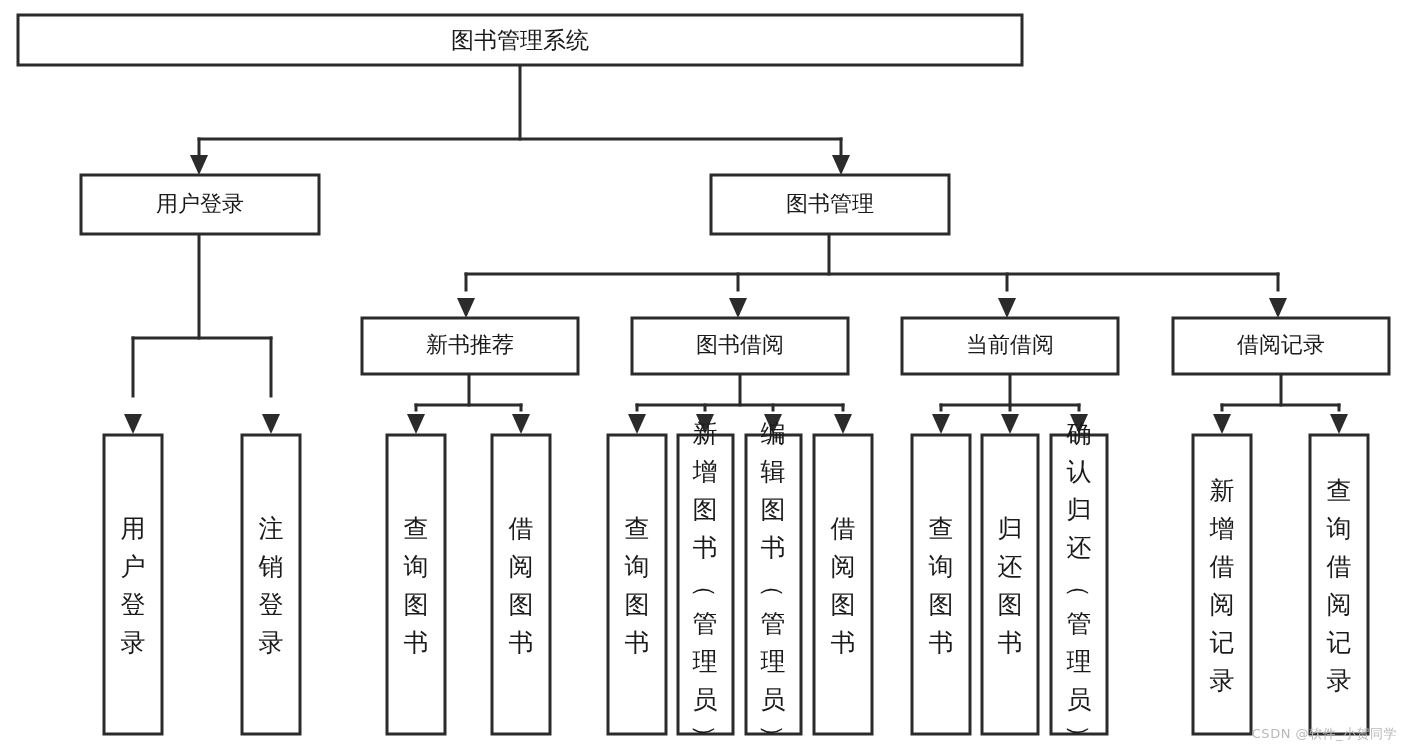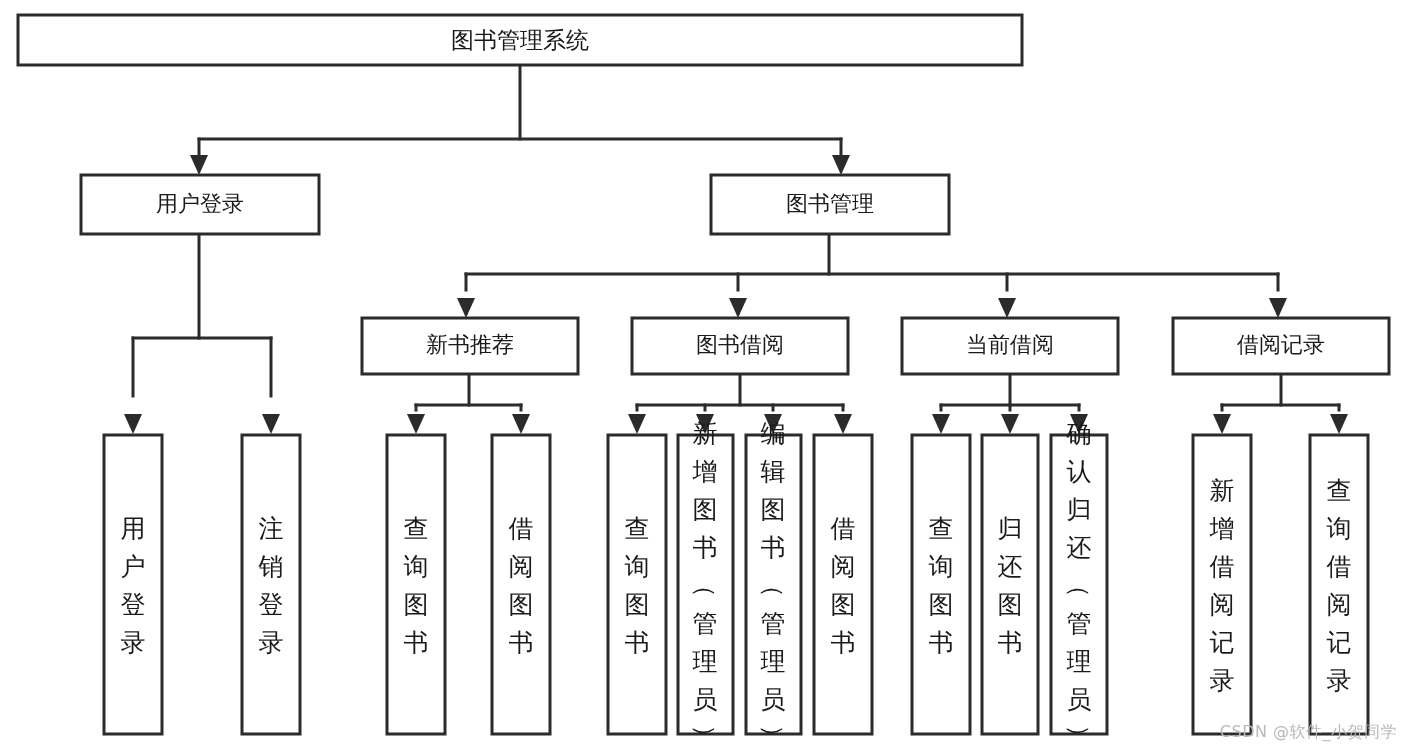--- a/index.html
+++ b/index.html
@@ -48,21 +48,21 @@
   }
   .arrow-head {
     fill: #2b2b2b;
     stroke: none;
   }
   .watermark {
     position: absolute;
     right: 8px;
     bottom: 4px;
     font-family: "DejaVu Sans", "Liberation Sans", sans-serif;
-    font-size: 16px;
+    font-size: 13px;
     color: #b9b9b9;
     letter-spacing: 0.5px;
     white-space: nowrap;
     pointer-events: none;
   }
 </style>
 </head>
 <body>
 
 <svg id="diagram" viewBox="0 0 1405 747" xmlns="http://www.w3.org/2000/svg">

